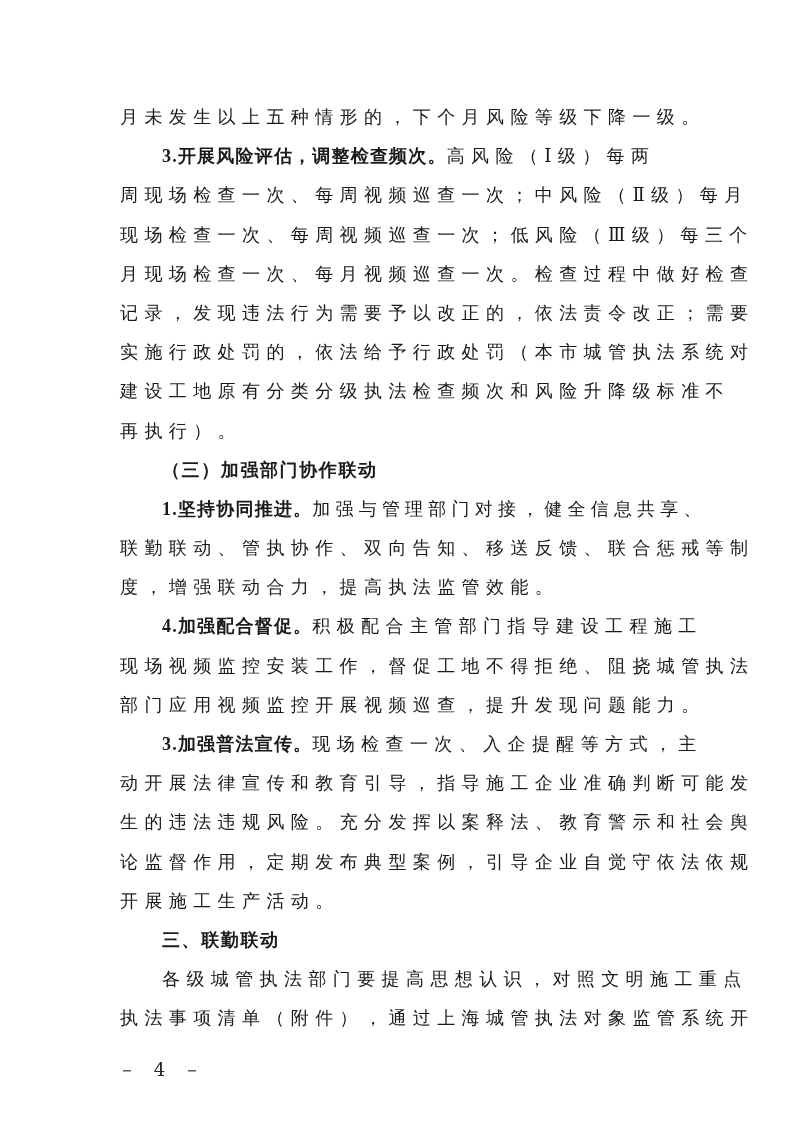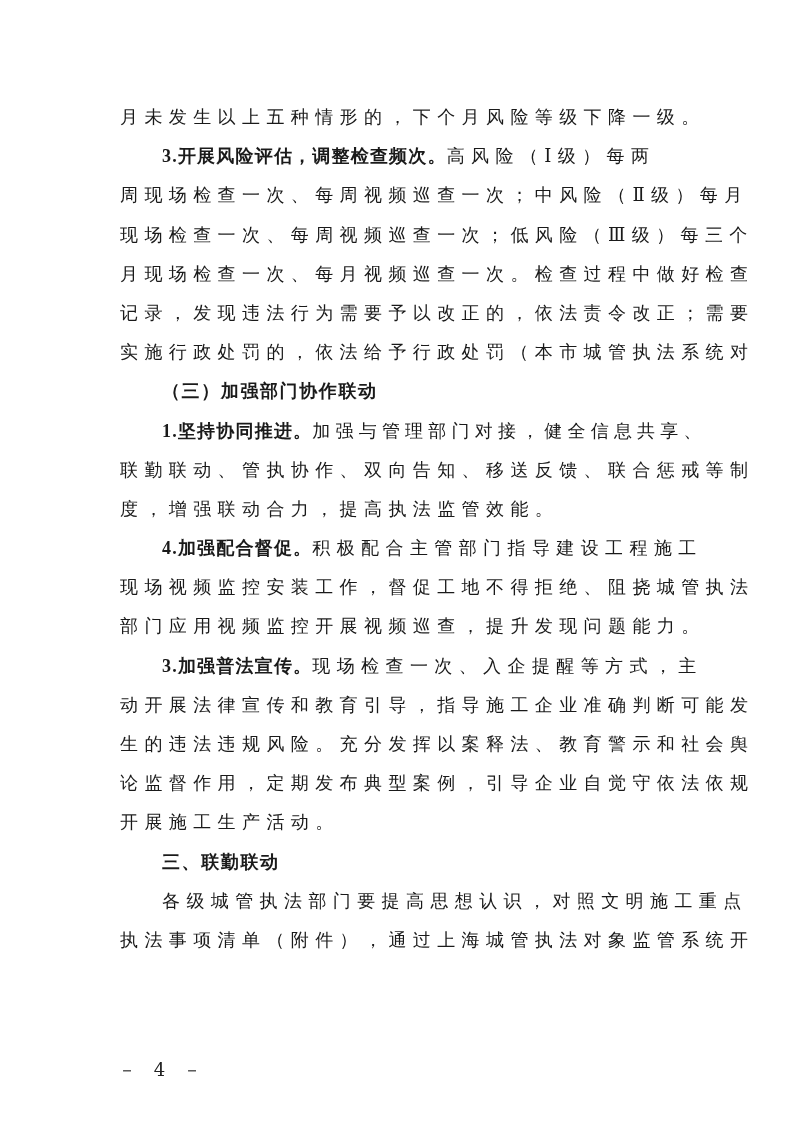--- a/index.html
+++ b/index.html
@@ -81,20 +81,26 @@
     </div>
     <div class="line">
       <span>月现场检查一次、每月视频巡查一次。检查过程中做好检查</span>
     </div>
     <div class="line">
       <span>记录，发现违法行为需要予以改正的，依法责令改正；需要</span>
     </div>
     <div class="line">
       <span>实施行政处罚的，依法给予行政处罚（本市城管执法系统对</span>
     </div>
+    <div class="line">
+      <span>建设工地原有分类分级执法检查频次和风险升降级标准不</span>
+    </div>
+    <div class="line">
+      <span>再执行）。</span>
+    </div>
 
     <div class="line indent">
       <span class="heading-sans">（三）加强部门协作联动</span>
     </div>
 
     <div class="line indent">
       <span class="bold">1.坚持协同推进。</span><span class="tight">加强与管理部门对接，健全信息共享、</span>
     </div>
     <div class="line">
       <span>联勤联动、管执协作、双向告知、移送反馈、联合惩戒等制</span>

